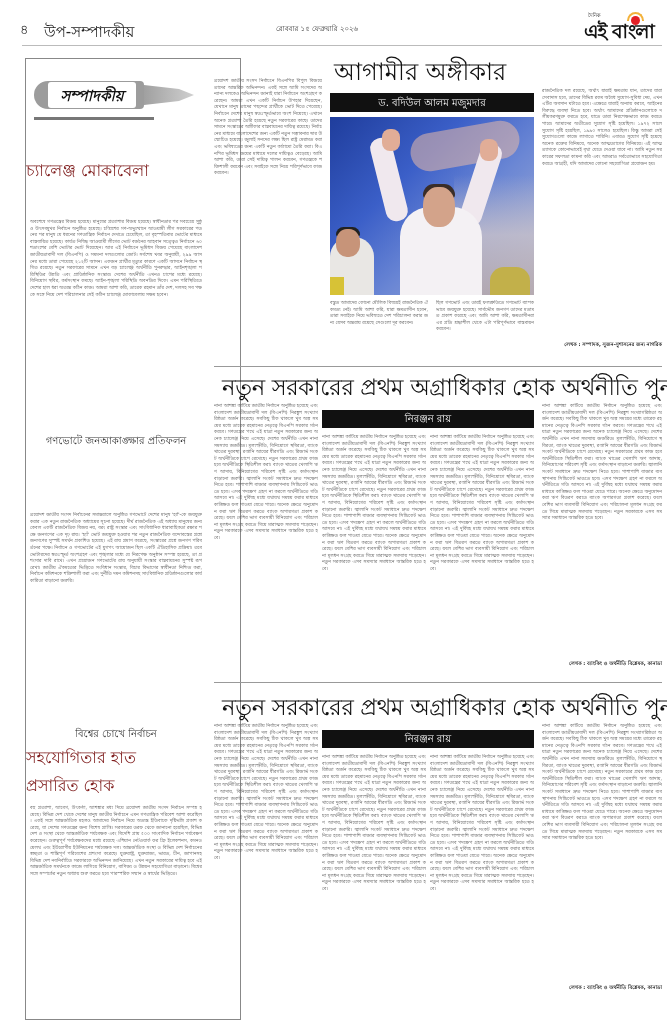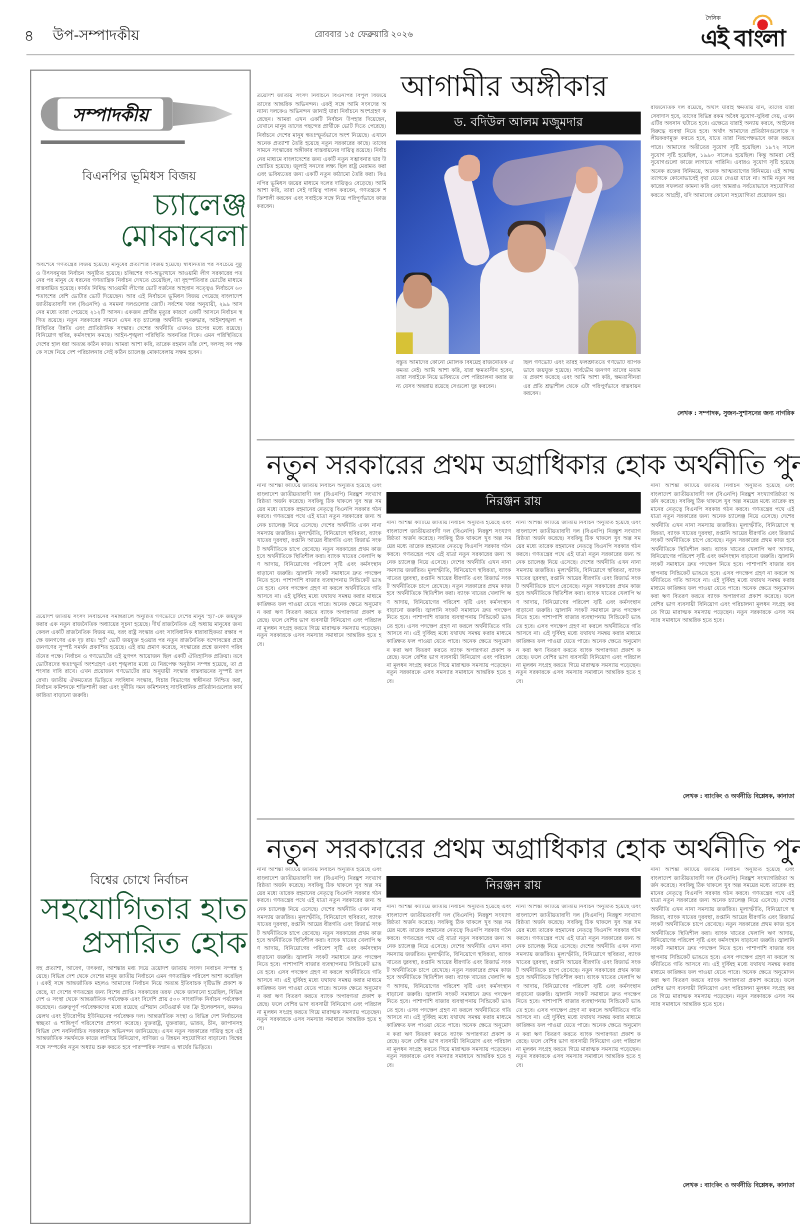--- a/index.html
+++ b/index.html
@@ -2,43 +2,43 @@
 <html><head>
 <meta charset="utf-8">
 <style>
   * { box-sizing: border-box; margin: 0; padding: 0; }
   html, body { width: 667px; height: 1024px; background: #fff; overflow: hidden; }
   body { font-family: "DejaVu Serif", serif; color: #222; position: relative; }
 
   
   .page-header { position: absolute; left: 0; top: 0; width: 667px; height: 42px; }
   .page-num { position: absolute; left: 20px; top: 20px; font-size: 13px; font-family: "DejaVu Sans", sans-serif; }
-  .section-name { position: absolute; left: 44px; top: 20px; font-size: 12px; font-family: "DejaVu Sans", sans-serif; }
-  .page-date { position: absolute; left: 262px; top: 23px; font-size: 7px; font-family: "DejaVu Sans", sans-serif; color: #333; }
+  .section-name { position: absolute; left: 44px; top: 20px; font-size: 15px; font-family: "DejaVu Sans", sans-serif; }
+  .page-date { position: absolute; left: 276px; top: 23px; font-size: 7px; font-family: "DejaVu Sans", sans-serif; color: #333; }
   .masthead { position: absolute; left: 584px; top: 12px; width: 78px; height: 28px; }
   .mast-small { position: absolute; left: 4px; top: 0; font-size: 5px; font-family: "DejaVu Sans", sans-serif; }
   .mast-text { position: absolute; left: 0; top: 5px; font-size: 19px; font-weight: bold; font-family: "DejaVu Sans", sans-serif; color: #111; white-space: nowrap; letter-spacing: -1px; }
   .mast-dot { position: absolute; left: 47px; top: 4px; width: 9px; height: 9px; border-radius: 50%; background: #e31e24; }
   .mast-arc { position: absolute; left: 43px; top: 0; width: 17px; height: 9px; border: 2px solid #f3b23b; border-bottom: none; border-radius: 10px 10px 0 0; }
   .header-rule { position: absolute; left: 22px; top: 45px; width: 640px; height: 1px; background: #bbb; }
 
   
   .txt { position: absolute; font-size: 4.6px; line-height: 6.6px; color: #555; text-align: justify; overflow: hidden; font-family: "DejaVu Sans", sans-serif; word-break: break-all; }
 
   
-  .editorial { position: absolute; left: 25px; top: 58px; width: 184px; height: 962px; border: 1px solid #888; }
+  .editorial { position: absolute; left: 25px; top: 58px; width: 216px; height: 962px; border: 1px solid #888; }
   .ed-banner { position: absolute; left: 8px; top: 18px; width: 162px; height: 36px; }
   .ed-pen { position: absolute; left: 0; top: 4px; width: 110px; height: 28px; background: #9c9c9c; border-radius: 14px 4px 4px 14px; }
   .ed-pen-tail { position: absolute; left: 110px; top: 8px; width: 50px; height: 20px; background: linear-gradient(to right, #a0a0a0, #d0d0d0); clip-path: polygon(0 0, 70% 20%, 100% 50%, 70% 80%, 0 100%); }
   .ed-label-bg { position: absolute; left: 14px; top: 5px; width: 88px; height: 26px; background: #fff; border-radius: 3px; }
   .ed-label { position: absolute; left: 14px; top: 7px; width: 88px; text-align: center; font-size: 15px; font-weight: bold; color: #111; font-style: italic; }
   .ed-rule { position: absolute; left: 8px; top: 58px; width: 120px; height: 3px; background: #777; }
 
   .ed-kicker { position: absolute; left: 0; width: 180px; text-align: center; font-size: 10px; color: #333; font-family: "DejaVu Sans", sans-serif; }
-  .ed-headline { position: absolute; left: 0; width: 180px; text-align: right; font-size: 25px; line-height: 26px; color: #14532d; font-family: "DejaVu Sans", sans-serif; }
+  .ed-headline { position: absolute; left: 0; width: 180px; text-align: left; font-size: 16px; line-height: 26px; color: #7f1d1d; font-family: "DejaVu Sans", sans-serif; }
 
   
   .article-top-title { position: absolute; left: 334px; top: 53px; font-size: 24px; color: #111; font-family: "DejaVu Sans", sans-serif; }
   .byline-bar { position: absolute; left: 330px; top: 93px; width: 204px; height: 19px; background: #111; color: #fff; font-size: 10px; text-align: center; line-height: 19px; font-family: "DejaVu Sans", sans-serif; }
   .photo { position: absolute; left: 330px; top: 117px; width: 204px; height: 178px; overflow: hidden; background: linear-gradient(135deg, #1f3d9c 0%, #3b5fc8 35%, #6a86d4 60%, #aeb6d6 100%); }
   .photo .bg-arm { position: absolute; left: 80px; top: 10px; width: 110px; height: 38px; background: #e8b9a8; opacity: .55; border-radius: 20px; transform: rotate(-10deg); }
   .photo .crowd { position: absolute; right: 0; bottom: 0; width: 80px; height: 120px; background: linear-gradient(to top, #b8a8a8, #c7c0c9 50%, transparent); opacity: .8; }
   .photo .person-body { position: absolute; left: 70px; top: 90px; width: 82px; height: 100px; background: #f4f1f4; border-radius: 30px 30px 0 0; }
   .photo .person-head { position: absolute; left: 93px; top: 70px; width: 32px; height: 40px; background: #d3a38a; border-radius: 45%; }
   .photo .person-hair { position: absolute; left: 93px; top: 67px; width: 32px; height: 14px; background: #3a2d28; border-radius: 14px 14px 4px 4px; }
@@ -78,24 +78,24 @@
 
 <div class="editorial">
   <div class="ed-banner">
     <div class="ed-pen"></div>
     <div class="ed-pen-tail"></div>
     <div class="ed-label-bg"></div>
     <span class="ed-label">সম্পাদকীয়</span>
   </div>
   <div class="ed-rule"></div>
 
-  <div class="ed-kicker" style="top:80px;">বিএনপির ভূমিধস বিজয়</div>
   <div class="ed-headline" style="top:99px;">চ্যালেঞ্জ মোকাবেলা</div>
   <div class="txt" style="left:4px; top:160px; width:172px; height:200px;">অবশেষে গণতন্ত্রের বিজয় হয়েছে। মানুষের প্রত্যাশার বিজয় হয়েছে। স্বাধীনতার পর সবচেয়ে সুষ্ঠু ও উৎসবমুখর নির্বাচন অনুষ্ঠিত হয়েছে। চব্বিশের গণ-অভ্যুত্থানে আওয়ামী লীগ সরকারের পতনের পর মানুষ যে ধরনের গণতান্ত্রিক নির্বাচন দেখতে চেয়েছিল, তা বৃহস্পতিবার ভোটের মাধ্যমে বাস্তবায়িত হয়েছে। কার্যত নিষিদ্ধ আওয়ামী লীগের ভোট বর্জনের আহবান সত্ত্বেও নির্বাচনে ৬০ শতাংশের বেশি ভোটার ভোট দিয়েছেন। আর এই নির্বাচনে ভূমিধস বিজয় পেয়েছে বাংলাদেশ জাতীয়তাবাদী দল (বিএনপি) ও সমমনা দলগুলোর জোট। সর্বশেষ খবর অনুযায়ী, ২৯৯ আসনের মধ্যে তারা পেয়েছে ২১২টি আসন। একজন প্রার্থীর মৃত্যুর কারণে একটি আসনে নির্বাচন স্থগিত রয়েছে। নতুন সরকারের সামনে এখন বড় চ্যালেঞ্জ অর্থনীতি পুনরুদ্ধার, আইনশৃঙ্খলা পরিস্থিতির উন্নতি এবং প্রাতিষ্ঠানিক সংস্কার। দেশের অর্থনীতি এখনও চাপের মধ্যে রয়েছে। বিনিয়োগ স্থবির, কর্মসংস্থান কমছে। আইন-শৃঙ্খলা পরিস্থিতি অবনতির দিকে। এমন পরিস্থিতিতে দেশের হাল ধরা অত্যন্ত কঠিন কাজ। আমরা আশা করি, তারেক রহমান তাঁর দেশ, দলসহ সব পক্ষকে সঙ্গে নিয়ে দেশ পরিচালনার সেই কঠিন চ্যালেঞ্জ মোকাবেলায় সক্ষম হবেন।</div>
 
+  <div class="ed-kicker" style="top:374px;">গণভোটে জনআকাঙ্ক্ষার প্রতিফলন</div>
   <div class="txt" style="left:4px; top:453px; width:172px; height:200px;">ত্রয়োদশ জাতীয় সংসদ নির্বাচনের সমান্তরালে অনুষ্ঠিত গণভোটে দেশের মানুষ 'হ্যাঁ'-কে জয়যুক্ত করার এক নতুন রাজনৈতিক অধ্যায়ের সূচনা হয়েছে। দীর্ঘ রাজনৈতিক এই অধ্যায় মানুষের জন্য কেবল একটি রাজনৈতিক বিজয় নয়, বরং রাষ্ট্র সংস্কার এবং সাংবিধানিক ধারাবাহিকতা রক্ষার পক্ষে জনগণের এক দৃঢ় রায়। 'হ্যাঁ' ভোট জয়যুক্ত হওয়ার পর নতুন রাজনৈতিক বন্দোবস্তের প্রশ্নে জনগণের সুস্পষ্ট সমর্থন প্রকাশিত হয়েছে। এই রায় প্রমাণ করেছে, সংস্কারের প্রশ্নে জনগণ পরিবর্তনের পক্ষে। নির্বাচন ও গণভোটের এই যুগপৎ আয়োজন ছিল একটি ঐতিহাসিক প্রক্রিয়া। তবে ভোটারদের স্বতঃস্ফূর্ত অংশগ্রহণ এবং শৃঙ্খলার মধ্যে যে নিরপেক্ষ অনুষ্ঠান সম্পন্ন হয়েছে, তা প্রশংসার দাবি রাখে। এখন প্রয়োজন গণভোটের রায় অনুযায়ী সংস্কার বাস্তবায়নের সুস্পষ্ট রূপরেখা। জাতীয় ঐকমত্যের ভিত্তিতে সংবিধান সংস্কার, বিচার বিভাগের স্বাধীনতা নিশ্চিত করা, নির্বাচন কমিশনকে শক্তিশালী করা এবং দুর্নীতি দমন কমিশনসহ সাংবিধানিক প্রতিষ্ঠানগুলোর কার্যকারিতা বাড়ানো জরুরি।</div>
 
   <div class="ed-kicker" style="top:667px;text-align:center;">বিশ্বের চোখে নির্বাচন</div>
   <div class="ed-headline" style="top:686px;">সহযোগিতার হাত</div>
   <div class="ed-headline" style="top:714px;">প্রসারিত হোক</div>
   <div class="txt" style="left:4px; top:746px; width:172px; height:212px;">বহু প্রত্যাশা, আবেগ, উৎকণ্ঠা, আশঙ্কার মধ্য দিয়ে ত্রয়োদশ জাতীয় সংসদ নির্বাচন সম্পন্ন হয়েছে। বিভিন্ন দেশ থেকে দেশের মানুষ জাতীয় নির্বাচনে এমন গণতান্ত্রিক পরিবেশ আশা করেছিল। একই সঙ্গে আন্তর্জাতিক মহলও আমাদের নির্বাচন নিয়ে অত্যন্ত ইতিবাচক দৃষ্টিভঙ্গি প্রকাশ করেছে, যা দেশের গণতন্ত্রের জন্য বিশেষ প্রাপ্তি। সরকারের তরফ থেকে জানানো হয়েছিল, বিভিন্ন দেশ ও সংস্থা থেকে আন্তর্জাতিক পর্যবেক্ষক এবং বিদেশি প্রায় ৫০০ সাংবাদিক নির্বাচন পর্যবেক্ষণ করেছেন। গুরুত্বপূর্ণ পর্যবেক্ষকদের মধ্যে রয়েছে এশিয়ান নেটওয়ার্ক ফর ফ্রি ইলেকশনস, কমনওয়েলথ এবং ইউরোপীয় ইউনিয়নের পর্যবেক্ষক দল। আন্তর্জাতিক সংস্থা ও বিভিন্ন দেশ নির্বাচনের স্বচ্ছতা ও শান্তিপূর্ণ পরিবেশের প্রশংসা করেছে। যুক্তরাষ্ট্র, যুক্তরাজ্য, ভারত, চীন, জাপানসহ বিভিন্ন দেশ নবনির্বাচিত সরকারকে অভিনন্দন জানিয়েছে। এখন নতুন সরকারের দায়িত্ব হবে এই আন্তর্জাতিক সমর্থনকে কাজে লাগিয়ে বিনিয়োগ, বাণিজ্য ও উন্নয়ন সহযোগিতা বাড়ানো। বিশ্বের সঙ্গে সম্পর্কের নতুন অধ্যায় শুরু করতে হবে পারস্পরিক সম্মান ও স্বার্থের ভিত্তিতে।</div>
 </div>
 
 <div class="txt" style="left:214px; top:78px; width:108px; height:280px;">ত্রয়োদশ জাতীয় সংসদ নির্বাচনে বিএনপির বিপুল বিজয়ে তাদের আন্তরিক অভিনন্দন। একই সঙ্গে আমি সংসদের অন্যান্য দলকেও অভিনন্দন জানাই যারা নির্বাচনে অংশগ্রহণ করেছেন। আমরা এখন একটি নির্বাচন উপহার দিয়েছেন, যেখানে মানুষ তাদের পছন্দের প্রার্থীকে ভোট দিতে পেরেছে। নির্বাচনে দেশের মানুষ স্বতঃস্ফূর্তভাবে অংশ নিয়েছে। এখানে অনেক প্রত্যাশা তৈরি হয়েছে নতুন সরকারের কাছে। তাদের সামনে সংস্কারের অঙ্গীকার বাস্তবায়নের দায়িত্ব রয়েছে। নির্বাচনের মাধ্যমে বাংলাদেশের জন্য একটি নতুন সম্ভাবনার দ্বার উন্মোচিত হয়েছে। জুলাই সনদের লক্ষ্য ছিল রাষ্ট্র মেরামত করা এবং ভবিষ্যতের জন্য একটি নতুন কাঠামো তৈরি করা। বিএনপির ভূমিধস জয়ের মাধ্যমে দলের দায়িত্বও বেড়েছে। আমি আশা করি, তারা সেই দায়িত্ব পালন করবেন, গণতন্ত্রকে শক্তিশালী করবেন এবং সবাইকে সঙ্গে নিয়ে পরিপূর্ণভাবে কাজ করবেন।</div>
 <div class="article-top-title">আগামীর অঙ্গীকার</div>

